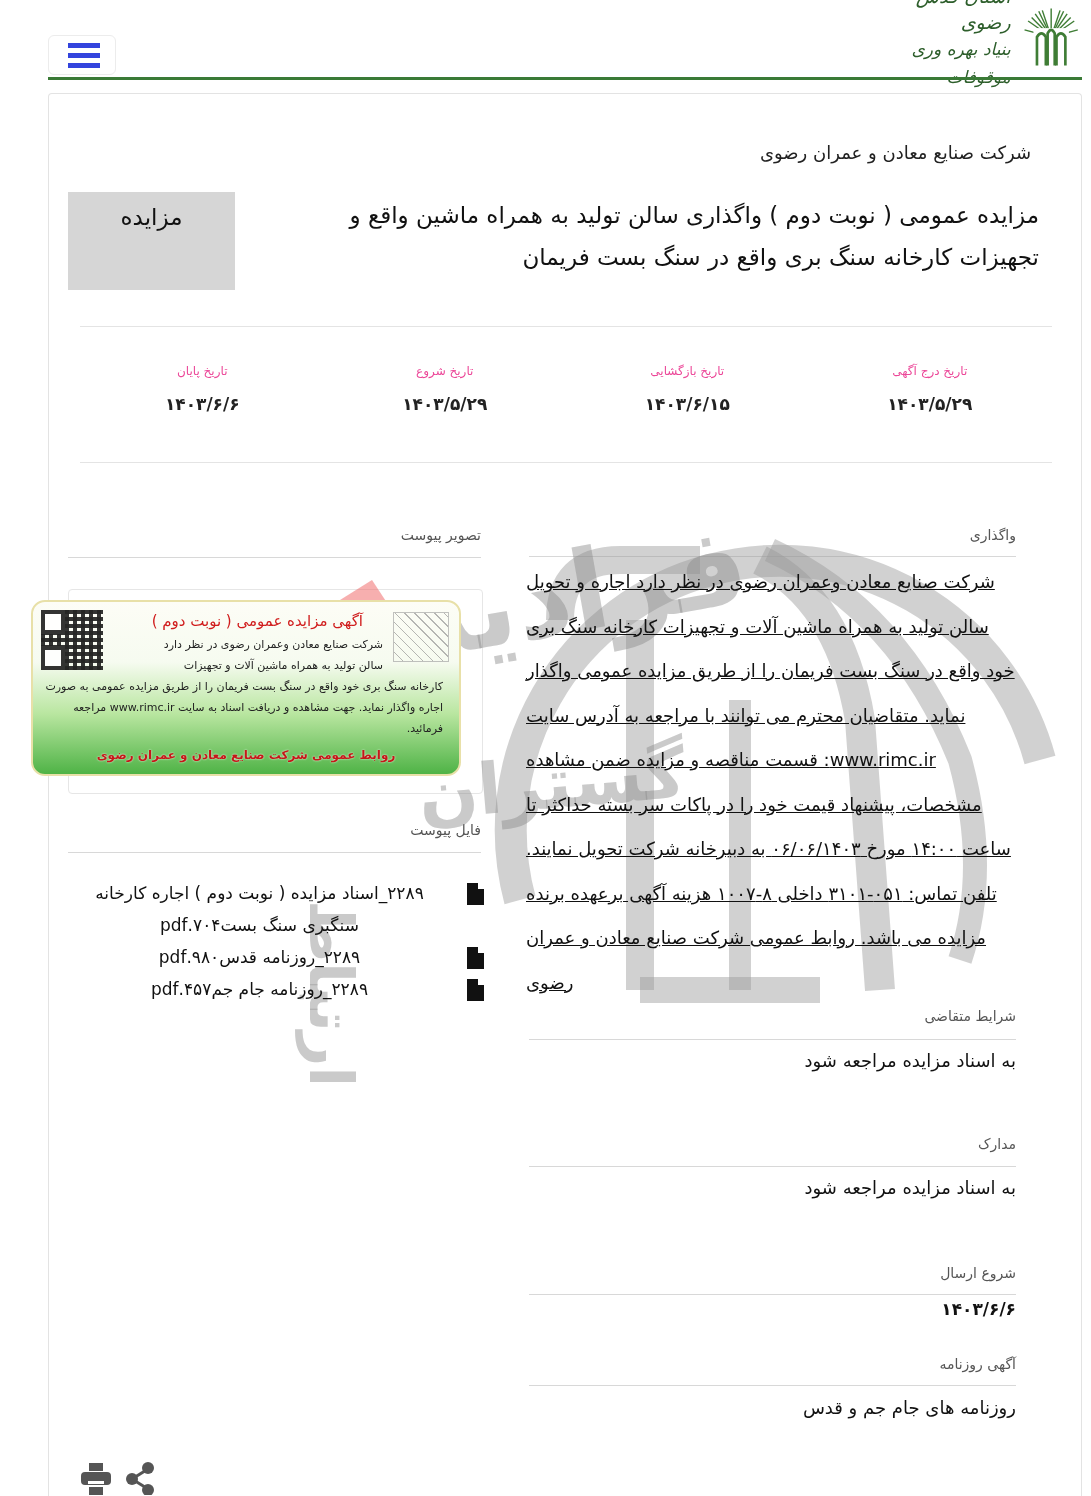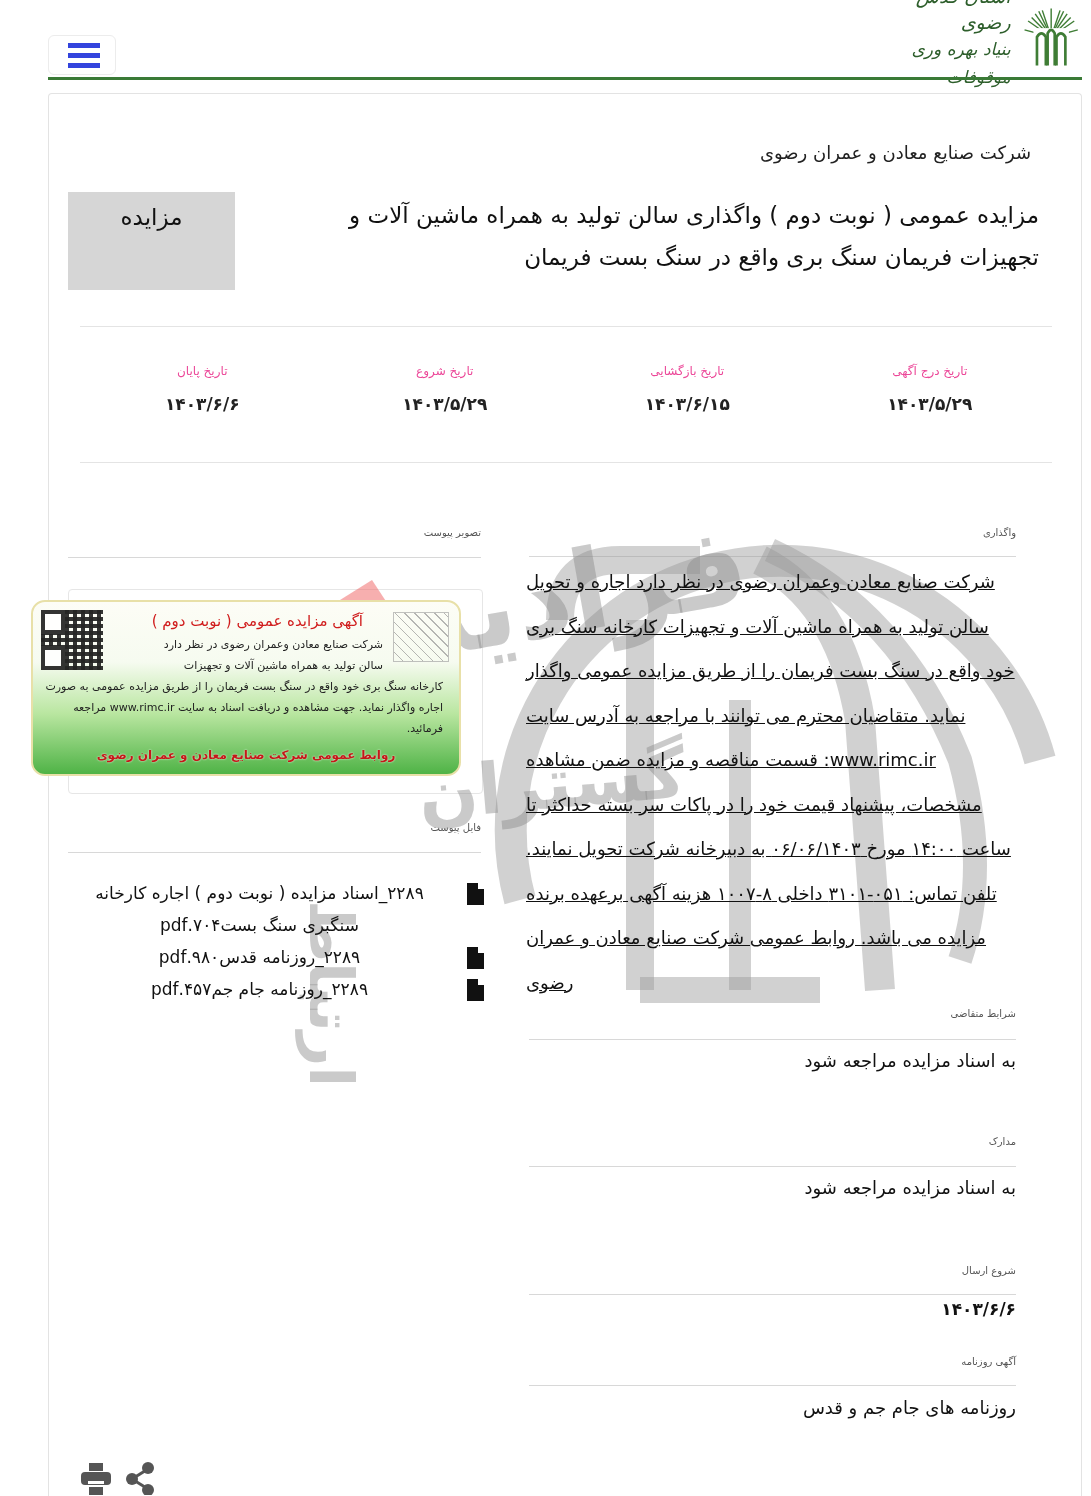--- a/index.html
+++ b/index.html
@@ -27,21 +27,21 @@
   .type-box span { position: absolute; top: 12px; right: 0; left: 0; text-align: center; font-size: 23px; color: #111; }
 
   .sep { position: absolute; height: 1px; background: #e4e4e4; }
 
   .dates { position: absolute; left: 32px; top: 262px; width: 970px; height: 70px; display: flex; flex-direction: row; }
   .date-col { flex: 1; text-align: center; }
   .date-col .dl { font-size: 12px; color: #ec4899; line-height: 30px; }
   .date-col .dv { font-size: 17px; font-weight: bold; color: #222; margin-top: 8px; }
 
   
-  .sec-label { position: absolute; font-size: 10px; color: #555; text-align: right; }
+  .sec-label { position: absolute; font-size: 14px; color: #555; text-align: right; }
   .sec-line { position: absolute; height: 1px; background: #d8d8d8; }
   .desc { position: absolute; right: 65px; top: 466px; width: 490px; font-size: 18px; line-height: 44.5px; color: #111; text-align: left; z-index: 2; text-decoration: underline; }
   .val { position: absolute; font-size: 18px; color: #111; text-align: right; z-index: 2; }
   .val.bold { font-weight: bold; font-size: 17px; }
 
   
   .img-frame { position: absolute; left: 19px; top: 495px; width: 415px; height: 205px; border: 1px solid #e6e6e6; border-radius: 4px; background: #fff; }
   .ad-img { position: absolute; left: -18px; top: 506px; width: 430px; height: 176px; border-radius: 14px; border: 2px solid #e8e0a8;
             background: linear-gradient(to bottom, #fdfdf6 0%, #f6fbf0 35%, #b9e6a0 65%, #4fb346 100%); overflow: hidden; z-index: 3; direction: rtl; }
   .ad-qr { position: absolute; left: 8px; top: 8px; width: 62px; height: 60px;
@@ -125,21 +125,21 @@
     <text x="420" y="680" font-size="110" text-anchor="end" transform="rotate(-10 300 680)">فرادید</text>
     <text x="420" y="830" font-size="70" text-anchor="end" transform="rotate(-5 300 820)">گستران</text>
     <text x="360" y="890" font-size="60" text-anchor="end" transform="rotate(90 330 870)">ارتباط</text>
   </g>
   <polygon points="340,600 372,580 395,615 360,635" fill="#f06060" fill-opacity="0.5"></polygon>
 </svg>
 
 <div class="card">
 
   <div class="company">شرکت صنایع معادن و عمران رضوی</div>
-  <div class="title">مزایده عمومی ( نوبت دوم ) واگذاری سالن تولید به همراه ماشین آلات و تجهیزات فریمان سنگ بری واقع در سنگ بست فریمان</div>
+  <div class="title">مزایده عمومی ( نوبت دوم ) واگذاری سالن تولید به همراه ماشین واقع و تجهیزات کارخانه سنگ بری واقع در سنگ بست فریمان</div>
   <div class="type-box">
     <span>مزایده</span>
   </div>
 
   <div class="sep" style="left:31px; top:232px; width:972px;"></div>
 
   <div class="dates">
     <div class="date-col">
       <div class="dl">تاریخ درج آگهی</div>
       <div class="dv">۱۴۰۳/۵/۲۹</div>

